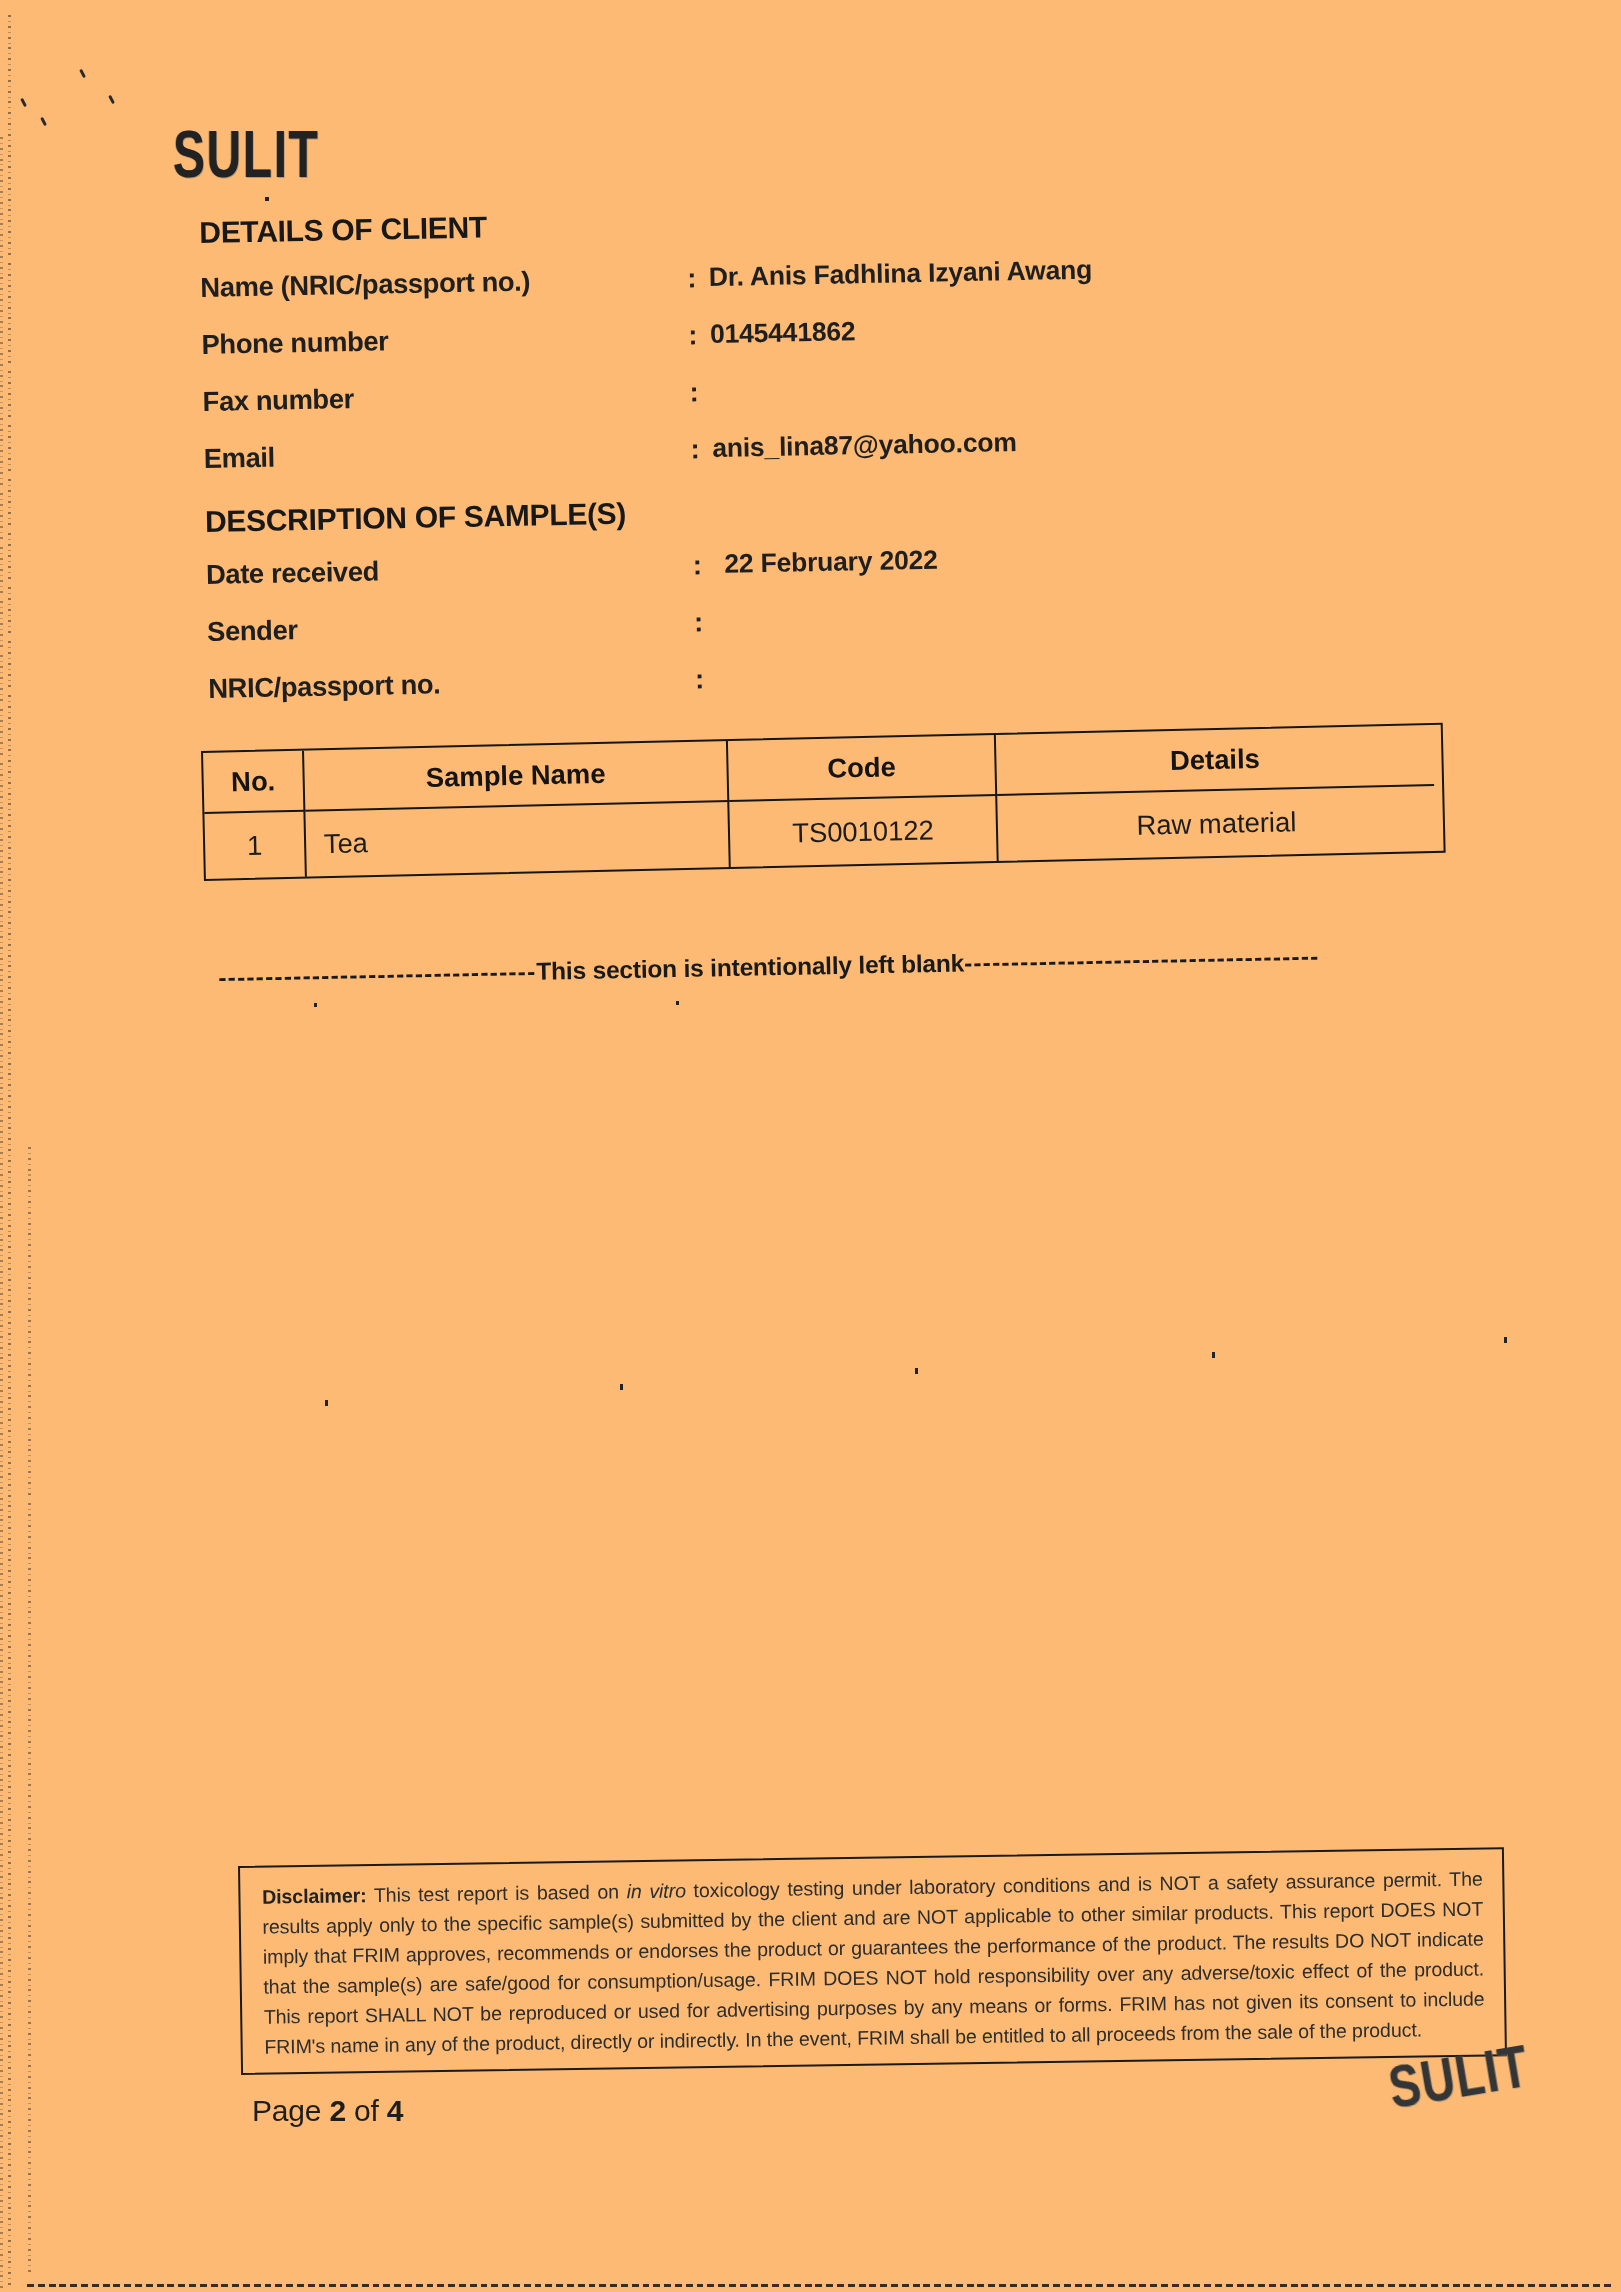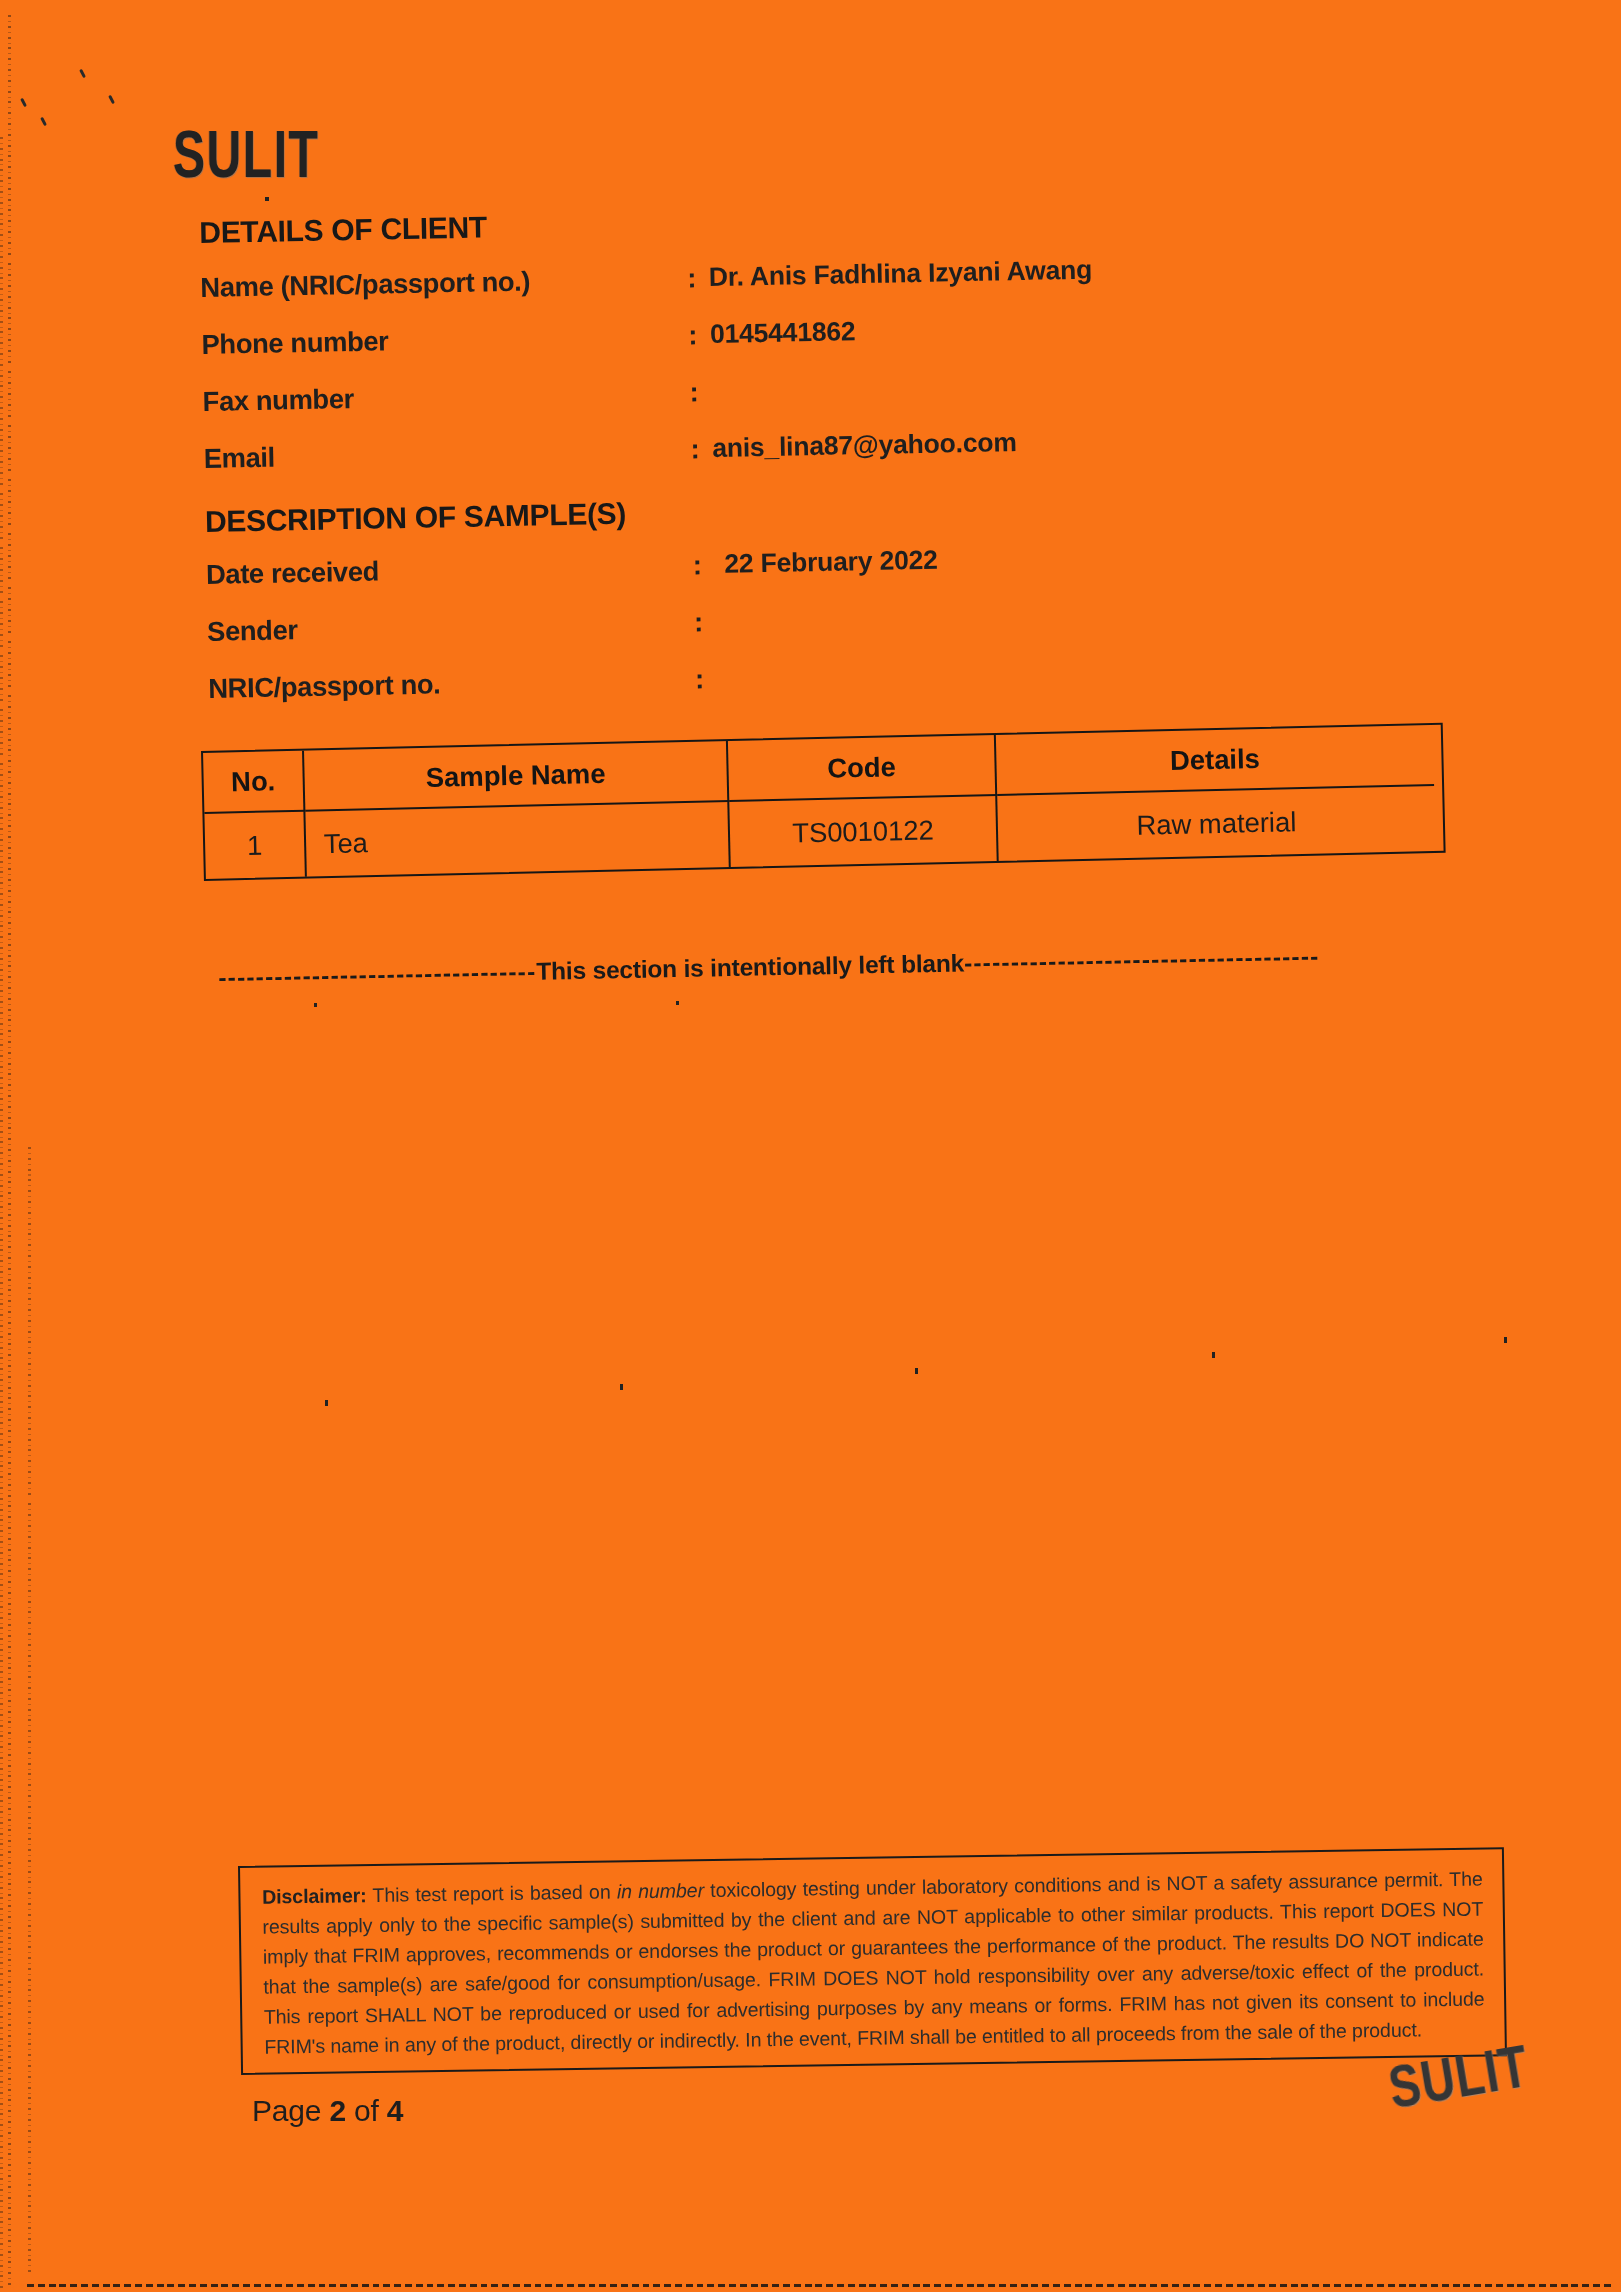--- a/index.html
+++ b/index.html
@@ -1,17 +1,17 @@
 <!DOCTYPE html>
 <html><head>
 <meta charset="utf-8">
 <style>
   html,body{margin:0;padding:0;background:#e8e8e8;}
   .page{
-    position:relative;width:1621px;height:2293px;background:#f97316;
+    position:relative;width:1621px;height:2293px;background:#fdba74;
     font-family:"Liberation Sans",sans-serif;color:#1f1f1f;overflow:hidden;
   }
   
   .noise-strip{
     position:absolute;
     background-image:repeating-linear-gradient(180deg,rgba(20,20,20,.75) 0 2px,transparent 2px 5.9px,rgba(20,20,20,.45) 5.9px 6.9px,transparent 6.9px 10.8px);
     width:2.9px;
   }
   .speck{position:absolute;background:#222;}
   .tick{position:absolute;width:2.9px;height:8.8px;background:#2a2a2a;border-radius:2px;transform:rotate(-28deg);}
@@ -172,21 +172,21 @@
     <div class="cell body last-row align-left">Tea</div>
     <div class="cell body last-row">TS0010122</div>
     <div class="cell body last-row">Raw material</div>
   </div>
 
   <div class="blank-line"><span class="dashes">----------------------------------</span><span>This section is intentionally left blank</span><span class="dashes">--------------------------------------</span></div>
 
   <div class="disclaimer-box">
     <span class="bold">Disclaimer:</span>
     <span>This test report is based on</span>
-    <span class="italic">in number</span>
+    <span class="italic">in vitro</span>
     <span>toxicology testing under laboratory conditions and is NOT a safety assurance permit. The results apply only to the specific sample(s) submitted by the client and are NOT applicable to other similar products. This report DOES NOT imply that FRIM approves, recommends or endorses the product or guarantees the performance of the product. The results DO NOT indicate that the sample(s) are safe/good for consumption/usage. FRIM DOES NOT hold responsibility over any adverse/toxic effect of the product. This report SHALL NOT be reproduced or used for advertising purposes by any means or forms. FRIM has not given its consent to include FRIM's name in any of the product, directly or indirectly. In the event, FRIM shall be entitled to all proceeds from the sale of the product.</span>
   </div>
 
   <div class="page-footer">
     <span>Page</span>
     <span class="num">2</span>
     <span>of</span>
     <span class="num">4</span>
   </div>
 

